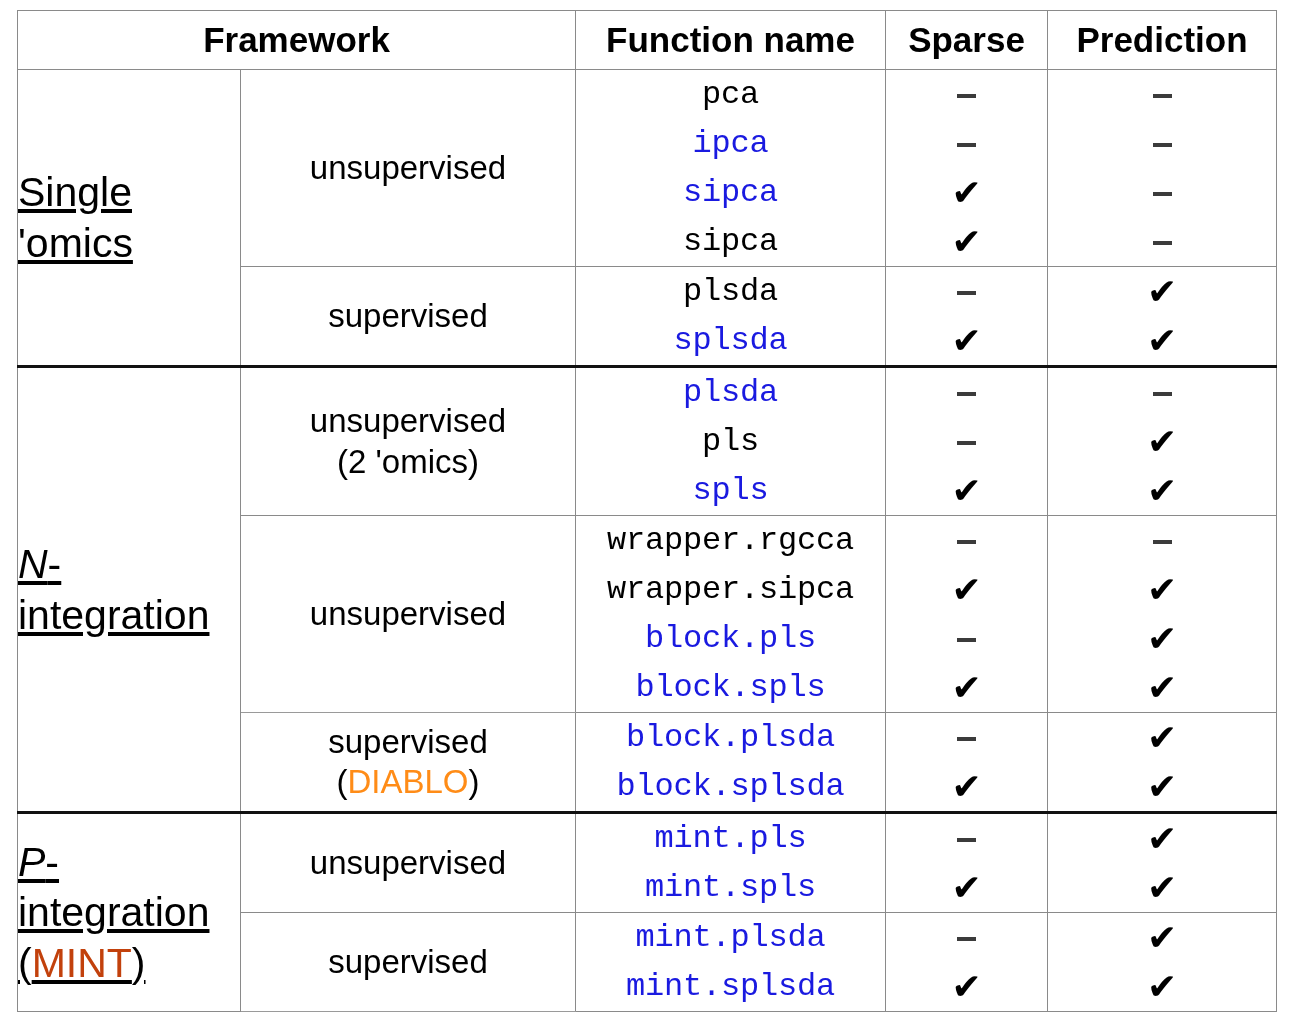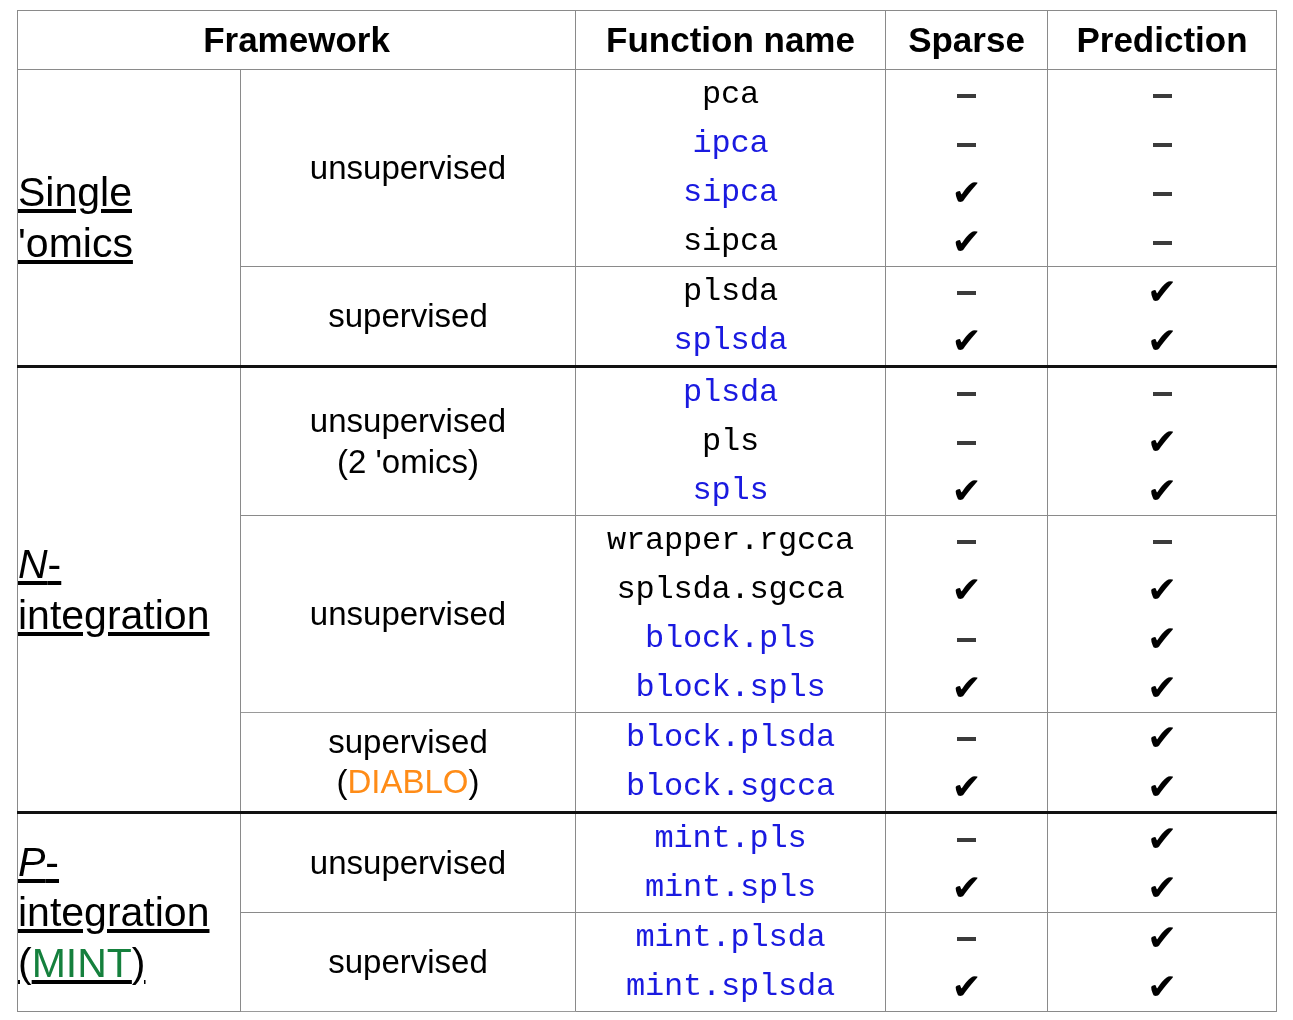--- a/index.html
+++ b/index.html
@@ -122,21 +122,21 @@
 
   
   td.nb-top    { border-top: 0 !important; margin-top: 44px; }
   td.nb-bottom { border-bottom: 0 !important; }
 
   
   tr.block-start > td { border-top: 3px solid #111111; }
 
   
   .diablo { color: #ff8c17; text-align: right; }
-  .mint   { color: #15803d; }
+  .mint   { color: #c2410c; }
 </style>
 </head>
 <body>
 
 <div id="page">
 
   <table class="matrix">
     <colgroup>
       <col class="c-framework">
       <col class="c-subcat">
@@ -217,21 +217,21 @@
         </tr>
         <tr class="inner">
           <td class="subcat" rowspan="4">
             <div><span>unsupervised</span></div>
           </td>
           <td class="fname nb-bottom">wrapper.rgcca</td>
           <td class="mark nb-bottom"><span class="dash"></span></td>
           <td class="mark nb-bottom"><span class="dash"></span></td>
         </tr>
         <tr>
-          <td class="fname nb-top nb-bottom">splsda.sgcca</td>
+          <td class="fname nb-top nb-bottom">wrapper.sipca</td>
           <td class="mark nb-top nb-bottom"><span class="check">✔</span></td>
           <td class="mark nb-top nb-bottom"><span class="check">✔</span></td>
         </tr>
         <tr>
           <td class="fname blue nb-top nb-bottom">block.pls</td>
           <td class="mark nb-top nb-bottom"><span class="dash"></span></td>
           <td class="mark nb-top nb-bottom"><span class="check">✔</span></td>
         </tr>
         <tr>
           <td class="fname blue nb-top">block.spls</td>
@@ -240,21 +240,21 @@
         </tr>
         <tr class="inner">
           <td class="subcat" rowspan="2">
             <div><span>supervised</span><br><span>(</span><span class="diablo">DIABLO</span><span>)</span></div>
           </td>
           <td class="fname blue nb-bottom">block.plsda</td>
           <td class="mark nb-bottom"><span class="dash"></span></td>
           <td class="mark nb-bottom"><span class="check">✔</span></td>
         </tr>
         <tr>
-          <td class="fname blue nb-top">block.sgcca</td>
+          <td class="fname blue nb-top">block.splsda</td>
           <td class="mark nb-top"><span class="check">✔</span></td>
           <td class="mark nb-top"><span class="check">✔</span></td>
         </tr>
         <tr class="block-start">
           <td class="framework" rowspan="4">
             <div><span class="ital">P</span><span>-integration</span><br><span>(</span><span class="mint">MINT</span><span>)</span></div>
           </td>
           <td class="subcat" rowspan="2">
             <div><span>unsupervised</span></div>
           </td>

